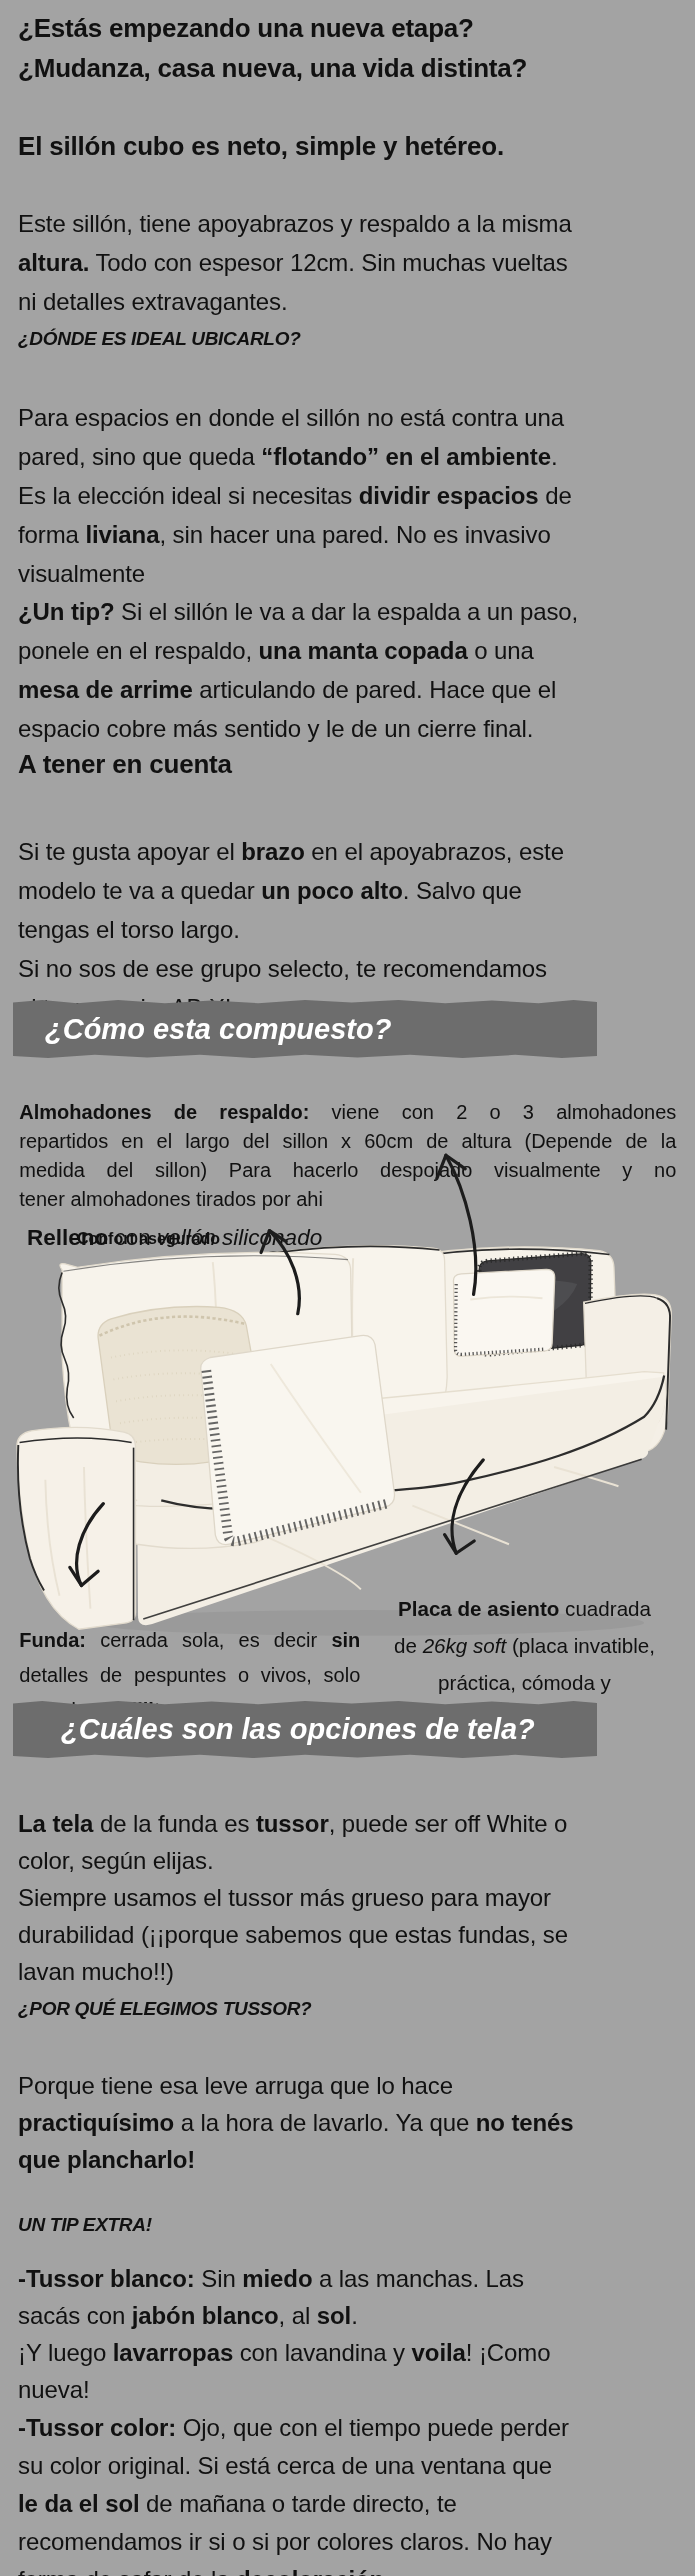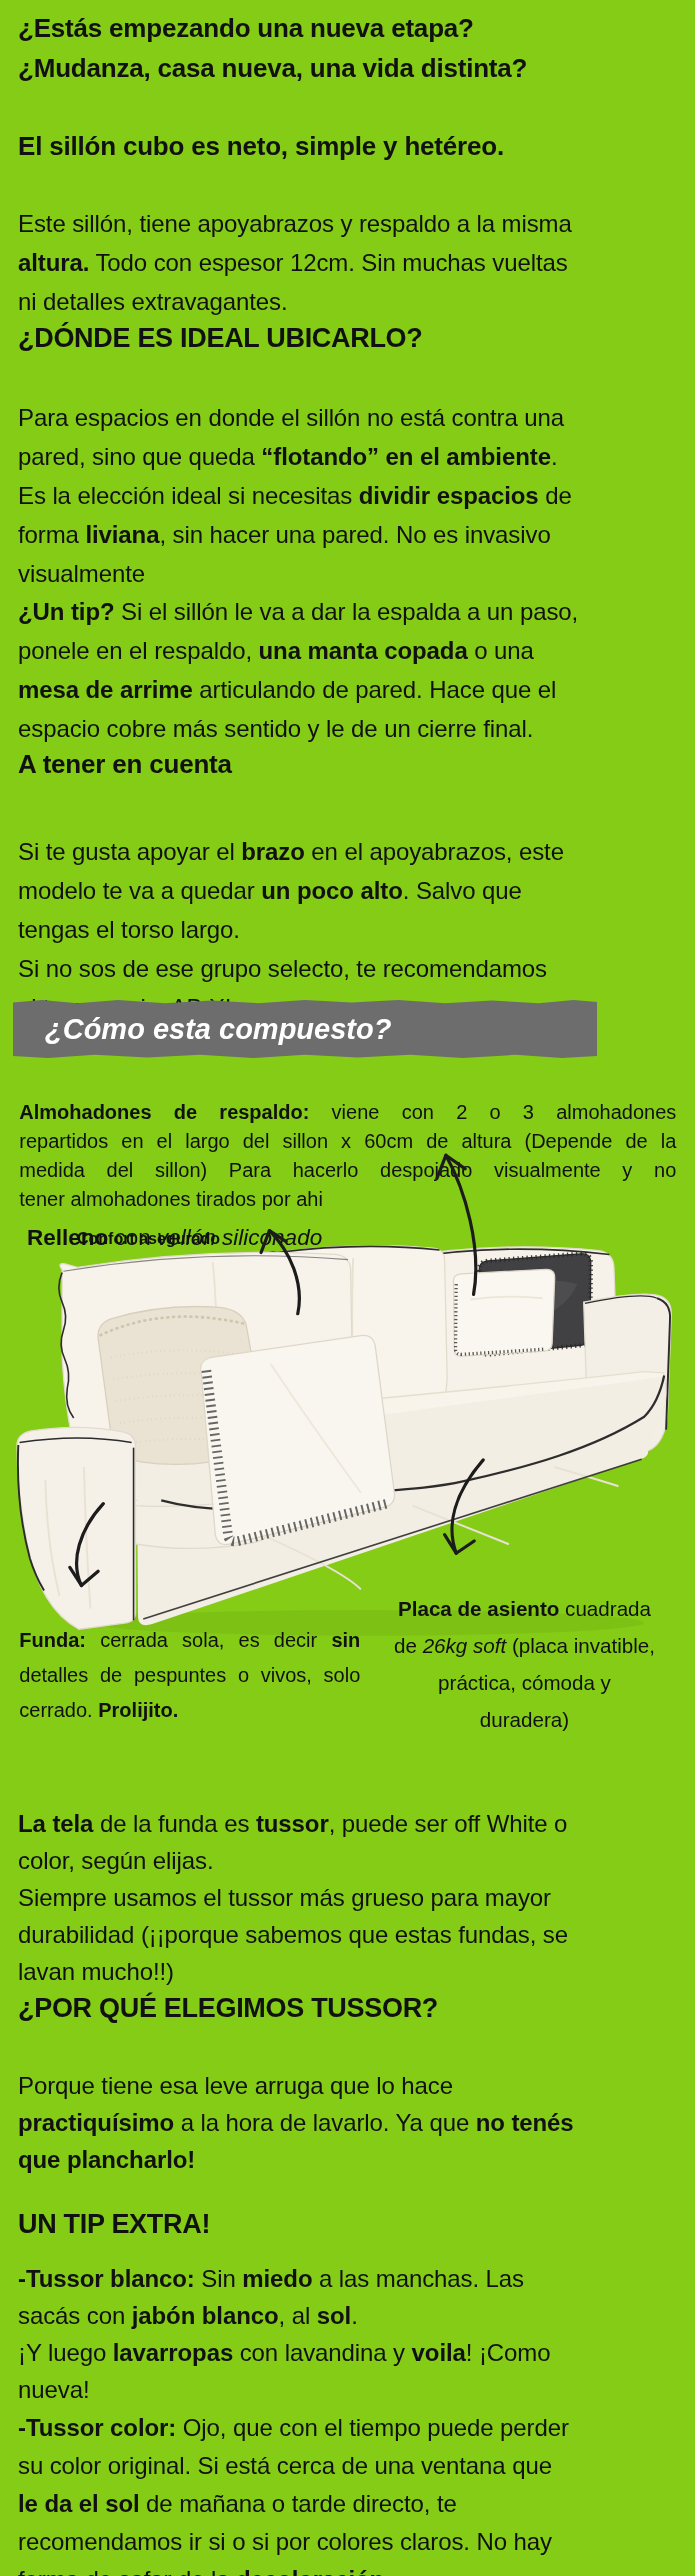--- a/index.html
+++ b/index.html
@@ -1,20 +1,20 @@
 <!DOCTYPE html>
 <html style="font-size:10.3px"><head>
 <meta charset="utf-8">
 <style>
   html,body{margin:0;padding:0;background:#ffffff;}
-  .page{position:relative;width:696px;height:2576px;background:#84cc16;overflow:hidden;
+  .page{position:relative;width:696px;height:2576px;background:#a3a3a3;overflow:hidden;
         font-family:"Liberation Sans", sans-serif;color:#111111;}
   .abs{position:absolute;}
   .h1{font-weight:700;font-size:26px;line-height:40px;letter-spacing:-0.2px;white-space:pre-line;}
-  .h2{font-weight:700;font-size:27px;line-height:39px;letter-spacing:-0.3px;}
+  .h2{font-weight:700;font-style:italic;font-size:19px;line-height:39px;letter-spacing:-0.3px;}
   .body{font-size:24px;line-height:39px;letter-spacing:-0.1px;white-space:pre-line;}
   .lh58{line-height:37px;} .lh57{line-height:37px;} .lh59{line-height:38px;}
   .b{font-weight:700;} .i{font-style:italic;}
   .banner{left:13px;width:584px;background:#6d6d6d;color:#ffffff;
           font-weight:700;font-style:italic;font-size:29px;
           clip-path:polygon(0 4.5px,5% 1.9px,11% 5.2px,18% 1.9px,26% 5.2px,34% 2.6px,42% 5.2px,50% 1.9px,58% 4.5px,66% 1.9px,74% 5.2px,82% 2.6px,90% 5.2px,96% 1.9px,100% 3.9px,100% calc(100% - 3.9px),94% calc(100% - 1.9px),86% calc(100% - 5.2px),77% calc(100% - 1.9px),68% calc(100% - 5.2px),59% calc(100% - 2.6px),50% calc(100% - 5.2px),41% calc(100% - 1.9px),32% calc(100% - 5.2px),23% calc(100% - 2.6px),14% calc(100% - 5.2px),6% calc(100% - 1.9px),0 calc(100% - 3.9px));}
   .just{font-size:20px;line-height:29px;text-align:justify;text-align-last:justify;white-space:pre-line;}
   .just2{font-size:20px;line-height:35px;text-align:justify;text-align-last:justify;white-space:pre-line;}
   .lastline{display:block;text-align-last:left;}
   .annot{font-size:22.5px;line-height:27px;white-space:pre-line;}
@@ -173,20 +173,23 @@
 detalles de pespuntes o vivos, solo</span><span class="lastline"><span>cerrado. </span><span class="b">Prolijito.</span></span>
   </div>
 
   <div class="abs colr" style="left:368px;top:1553px;width:313px;">
     <span class="b">Placa de asiento</span><span> cuadrada
 de </span><span class="i">26kg soft</span><span> (placa invatible,
 práctica, cómoda y
 duradera)</span>
   </div>
 
+  <div class="abs banner" style="top:1699px;height:61px;line-height:61px;padding-left:48px;box-sizing:border-box;">
+    <span>¿Cuáles son las opciones de tela?</span>
+  </div>
 
   <div class="abs body lh58" style="left:18px;top:1768px;width:672px;">
     <span class="b">La tela</span><span> de la funda es </span><span class="b">tussor</span><span>, puede ser off White o
 color, según elijas.
 Siempre usamos el tussor más grueso para mayor
 durabilidad (¡¡porque sabemos que estas fundas, se
 lavan mucho!!)</span>
   </div>
 
   <div class="abs h2" style="left:18px;top:1989px;width:672px;">¿POR QUÉ ELEGIMOS TUSSOR?</div>

